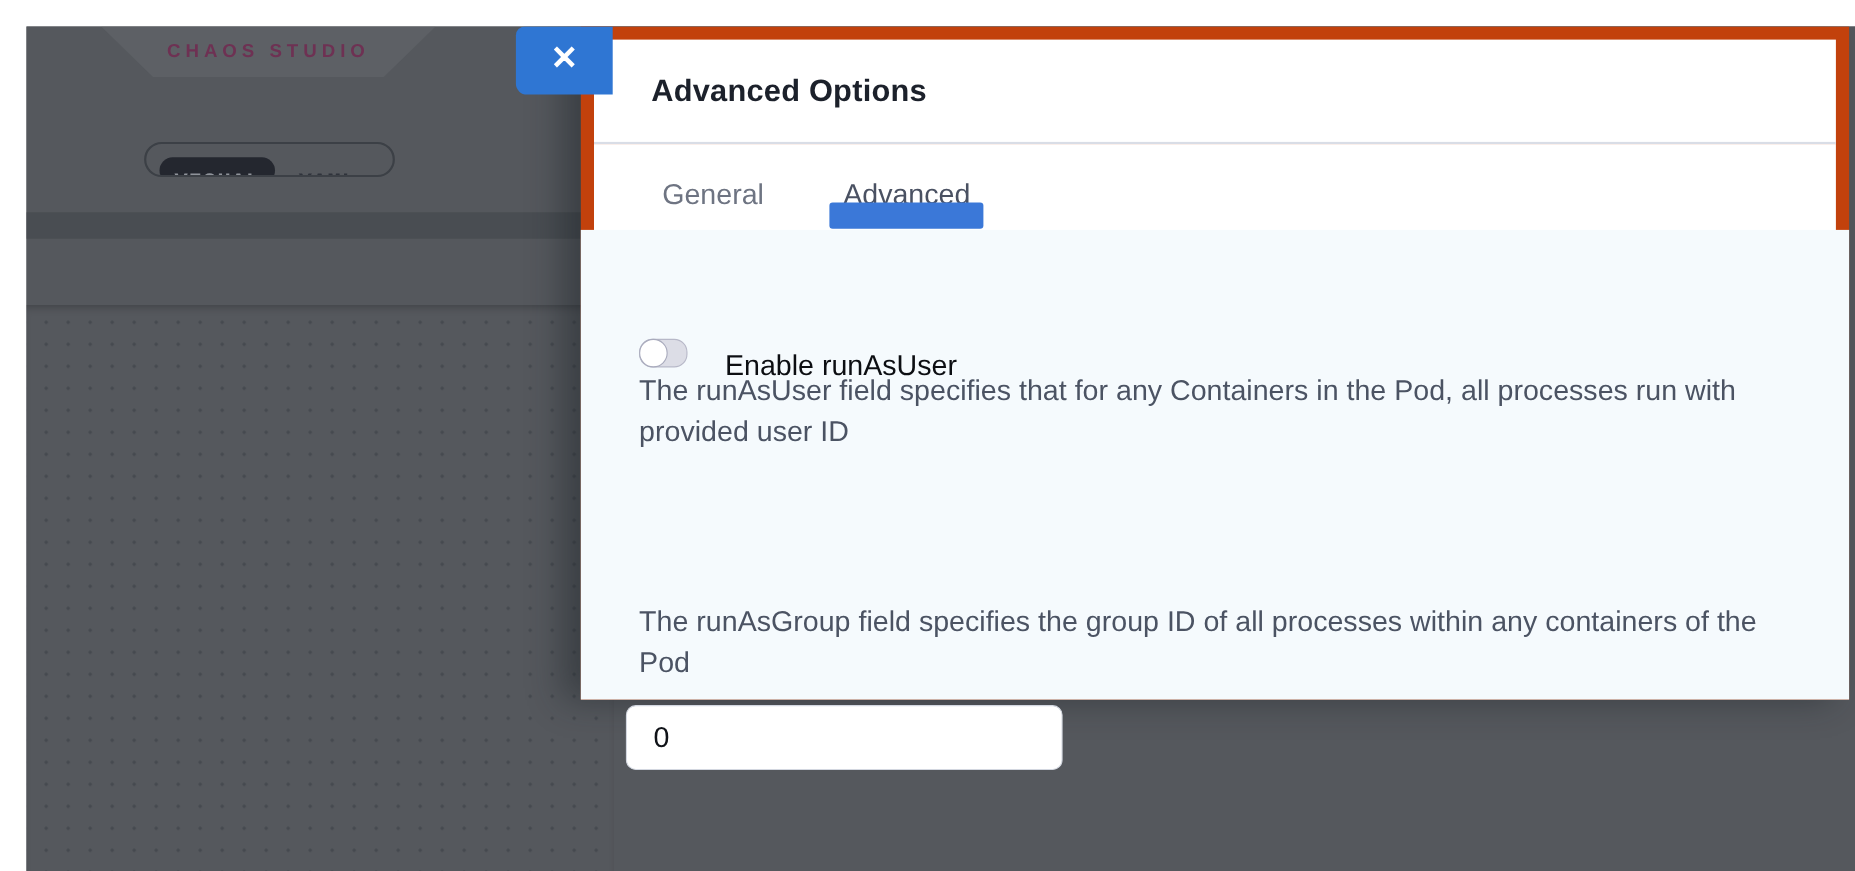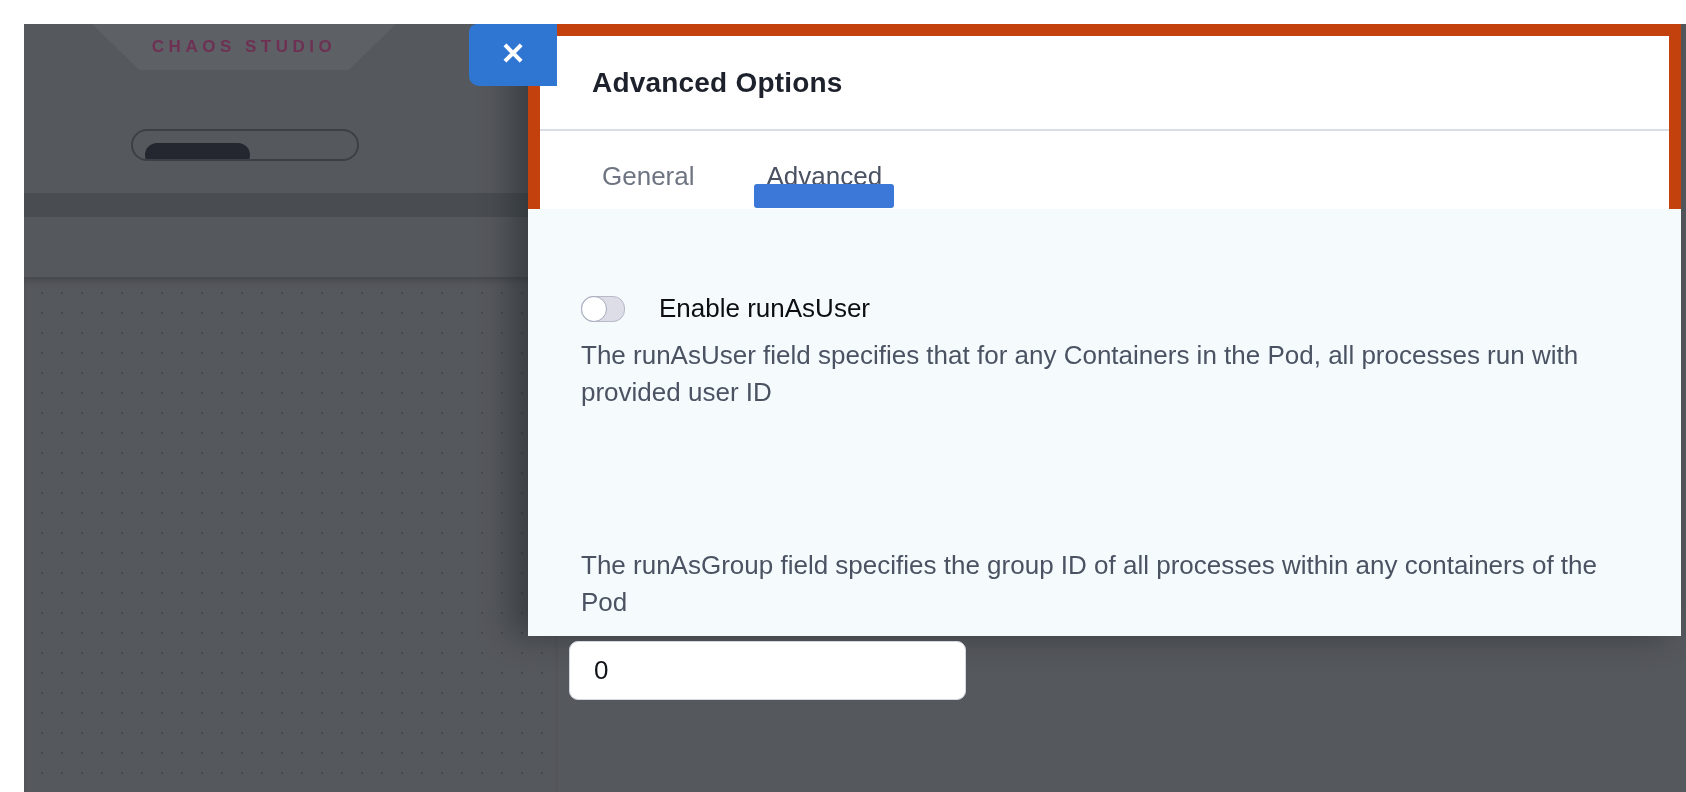--- a/index.html
+++ b/index.html
@@ -51,21 +51,21 @@
   .switch-row { position:absolute; left:41px; display:flex; align-items:center; gap:22px; }
   .switch-row.row1 { top:60px; }
   .switch-row.row2 { top:255px; }
   .toggle { position:relative; width:44px; height:23px; border-radius:12px; cursor:pointer; flex:none; }
   .toggle.off { background:#dcdde6; border:1.5px solid #b7b8c8; }
   .toggle.off .knob { position:absolute; left:-1px; top:-1px; width:22px; height:22px; border-radius:50%;
     background:#ffffff; border:1.5px solid #a8aabc; }
   .toggle.on { background:#2e72d2; }
   .toggle.on .knob { position:absolute; right:0; top:0; width:23px; height:23px; border-radius:50%;
     background:#ffffff; border:2px solid #2e72d2; }
-  .switch-label { font-size:26px; color:#0c0e12; }
+  .switch-label { font-size:26px; color:#0c0e12;margin-top:24px; }
 
   .desc { position:absolute; left:41px; max-width:1048px; font-size:26px; line-height:37px; color:#4b5363; }
   .desc.d1 { top:116px; }
   .desc.d2 { top:326px; }
 
   .group-input { position:absolute; left:41px; top:432px; width:397px; height:59px;
     background:#ffffff; border:1.5px solid #d3d7e0; border-radius:9px;
     padding:0 24px; font-family:inherit; font-size:26px; color:#101318; outline:none; }
 </style>
 </head>

